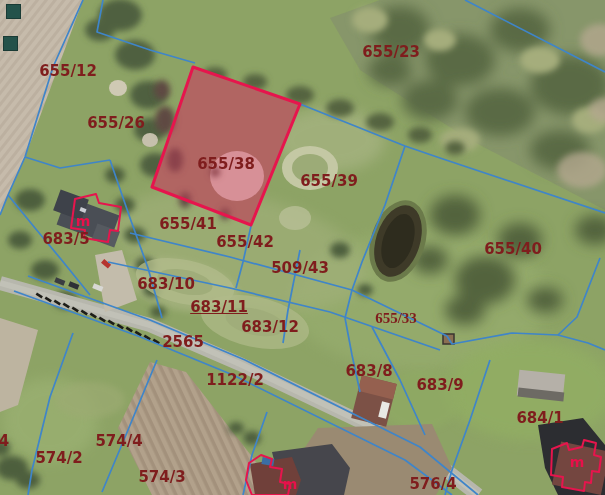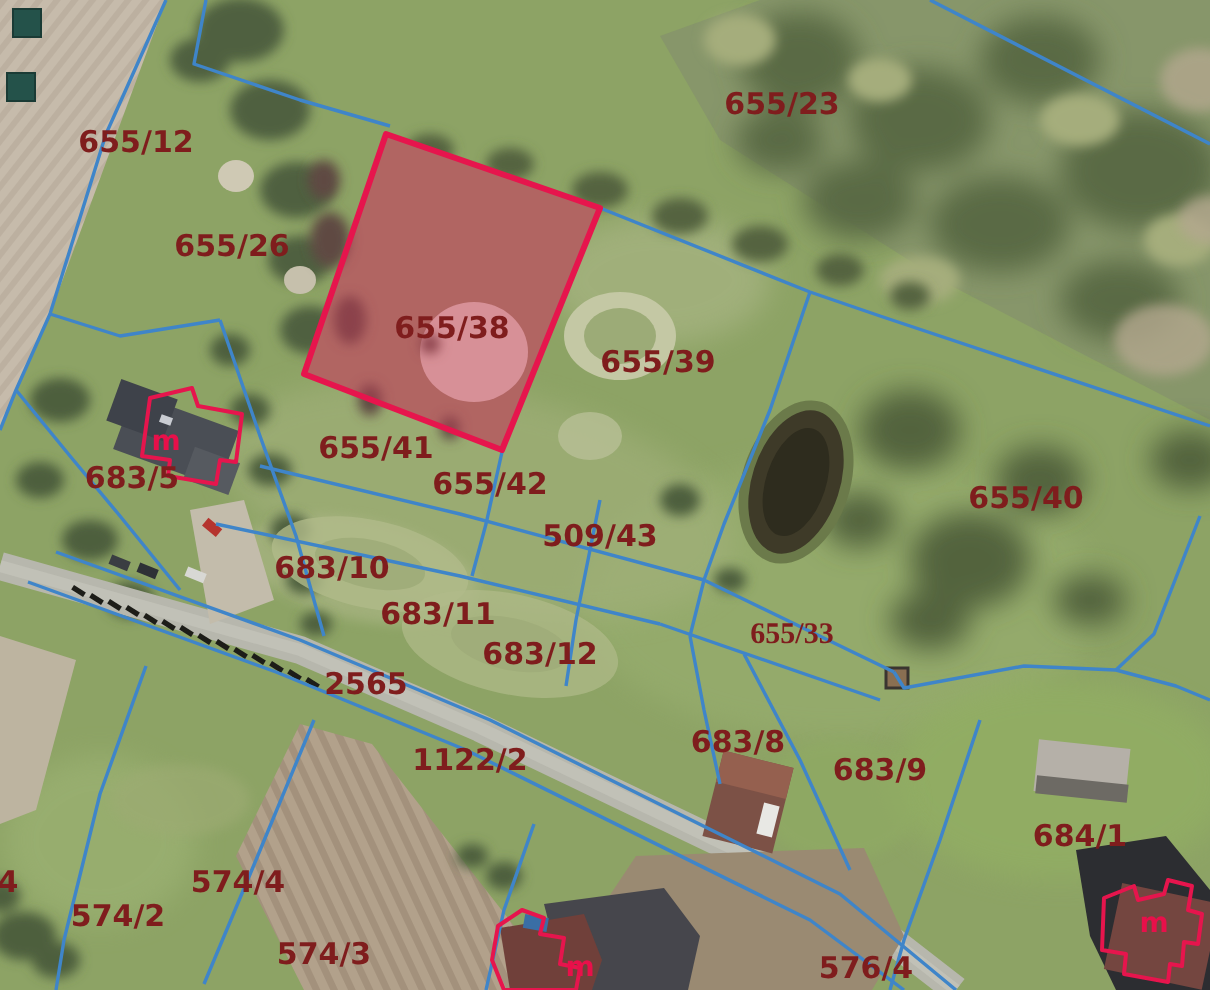--- a/index.html
+++ b/index.html
@@ -278,21 +278,21 @@
       <span class="parcel-label" style="left: 391px; top: 52px;">655/23</span>
       <span class="parcel-label" style="left: 226px; top: 140px; margin-top: 24px;">655/38</span>
       <span class="parcel-label" style="left: 329px; top: 181px;">655/39</span>
       <span class="parcel-label" style="left: 481px; top: 249px; margin-left: 32px;">655/40</span>
       <span class="parcel-label" style="left: 188px; top: 224px;">655/41</span>
       <span class="parcel-label" style="left: 245px; top: 242px;">655/42</span>
       <span class="parcel-label" style="left: 300px; top: 268px;">509/43</span>
       <span class="parcel-label" style="left: 396px; top: 318px; font-family: Liberation Serif, serif;">655/33</span>
       <span class="parcel-label" style="left: 66px; top: 239px;">683/5</span>
       <span class="parcel-label" style="left: 166px; top: 284px;">683/10</span>
-      <span class="parcel-label" style="left: 219px; top: 307px;">683/11</span>
+      <span class="parcel-label" style="left: 219px; top: 307px; text-decoration: underline;">683/11</span>
       <span class="parcel-label" style="left: 270px; top: 327px;">683/12</span>
       <span class="parcel-label" style="left: 183px; top: 342px;">2565</span>
       <span class="parcel-label" style="left: 235px; top: 380px;">1122/2</span>
       <span class="parcel-label" style="left: 369px; top: 371px;">683/8</span>
       <span class="parcel-label" style="left: 440px; top: 385px;">683/9</span>
       <span class="parcel-label" style="left: 540px; top: 418px; text-align: right;">684/1</span>
       <span class="parcel-label" style="left: 119px; top: 441px;">574/4</span>
       <span class="parcel-label" style="left: 59px; top: 458px; text-align: right;">574/2</span>
       <span class="parcel-label" style="left: 162px; top: 477px;">574/3</span>
       <span class="parcel-label" style="left: 433px; top: 484px;">576/4</span>

